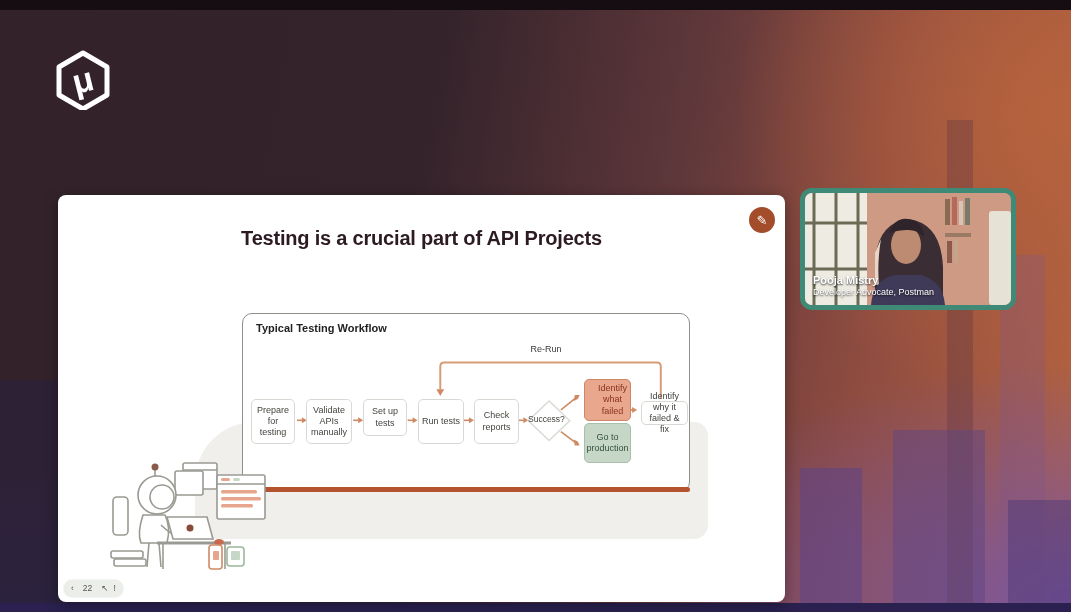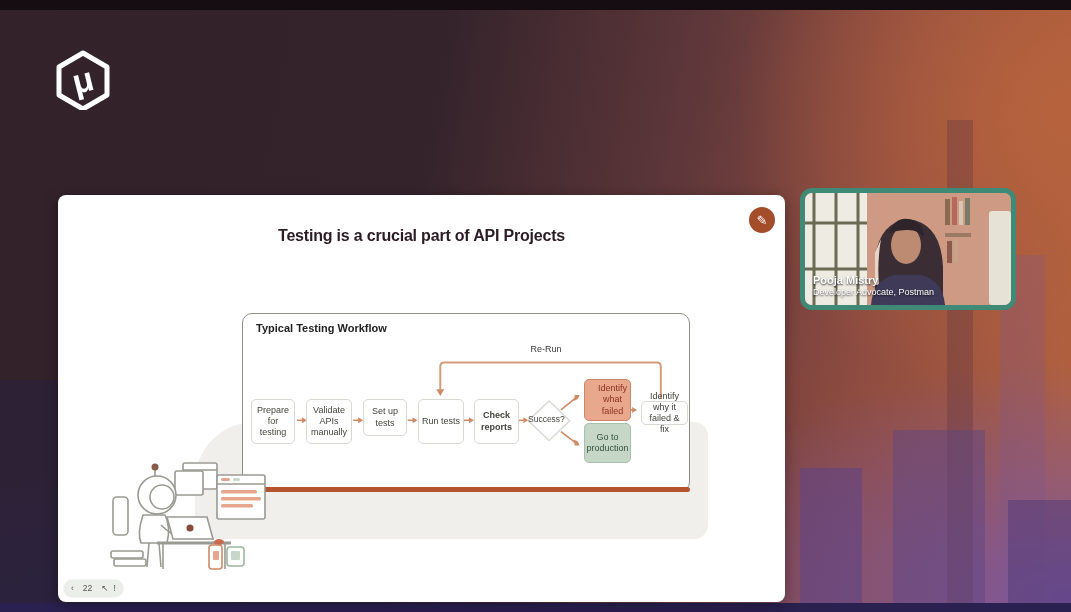--- a/index.html
+++ b/index.html
@@ -22,21 +22,21 @@
   
   .logo { position:absolute; left:55px; top:50px; display:flex; align-items:flex-start; }
   .logo-text { margin-left:12px; color:#fff; }
   .logo-title { font-size:33px; font-weight:800; letter-spacing:.5px; line-height:1.35; }
   .logo-sub { font-size:12.5px; font-weight:600; letter-spacing:3.2px; margin-top:3px; }
 
   
   .slide { position:absolute; left:58px; top:195px; width:727px; height:407px;
            background:#fff; border-radius:8px; box-shadow:0 3px 14px rgba(0,0,0,.35); }
   .slide-title { position:absolute; left:0; right:0; top:32px; text-align:center;
-                 font-size:16px; font-weight:800; color:#2c1b23; letter-spacing:-.2px; }
+                 font-size:20px; font-weight:800; color:#2c1b23; letter-spacing:-.2px; }
   .pen-badge { position:absolute; left:691px; top:12px; width:26px; height:26px; border-radius:50%;
                background:#a34d2b; color:#fff; display:flex; align-items:center; justify-content:center;
                font-size:13px; border:none; cursor:pointer; }
 
   .blob { position:absolute; left:137px; top:227px; width:513px; height:117px;
           background:#f0efec; border-radius:60px 14px 14px 14px; }
 
   .diagram { position:absolute; left:184px; top:118px; width:448px; height:179px;
              background:#fff; border:1.5px solid #8f8f89; border-radius:10px; }
   .diagram-heading { position:absolute; left:13px; top:8px; font-size:11px; font-weight:800; color:#222; }
@@ -130,21 +130,21 @@
 
       <polygon points="287,108 308,88 329,108 308,128" fill="#ffffff" stroke="#d9d9d4" stroke-width="1.4"></polygon>
     </svg>
 
     <div class="rerun-label">Re-Run</div>
 
     <div class="stepbox" style="left:8px;  top:85px; width:44px; height:45px;">Prepare for testing</div>
     <div class="stepbox" style="left:63px; top:85px; width:46px; height:45px;">Validate APIs manually</div>
     <div class="stepbox" style="left:120px;top:85px; width:44px; height:37px;">Set up tests</div>
     <div class="stepbox" style="left:175px;top:85px; width:46px; height:45px;">Run tests</div>
-    <div class="stepbox" style="left:231px;top:85px; width:45px; height:45px;font-weight:bold;">Check reports</div>
+    <div class="stepbox" style="left:231px;top:85px; width:45px; height:45px;">Check reports</div>
 
     <div class="decision-label">Success?</div>
 
     <div class="stepbox failbox" style="left:341px; top:65px;  width:47px; height:42px;">Identify what failed</div>
     <div class="stepbox okbox" style="left:341px; top:109px; width:47px; height:40px;">Go to production</div>
     <div class="stepbox" style="left:398px; top:87px; width:47px; height:24px;">Identify why it failed &amp; fix</div>
   </div>
 
   <div class="redline"></div>
 

